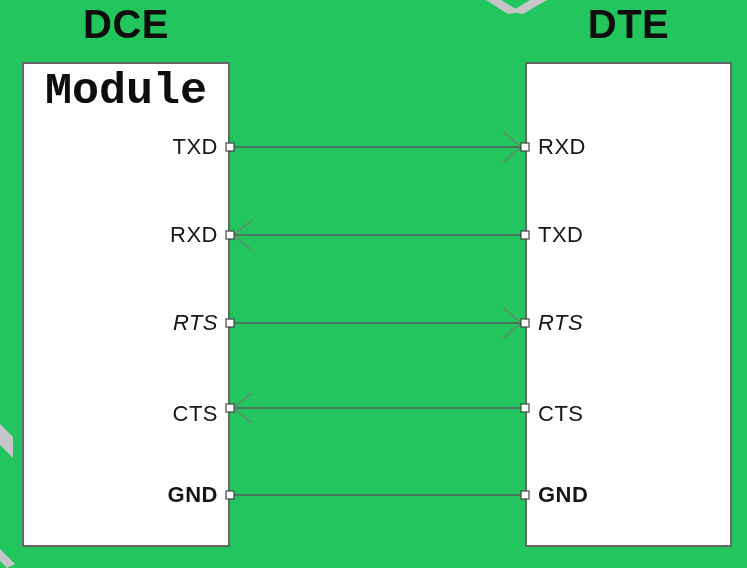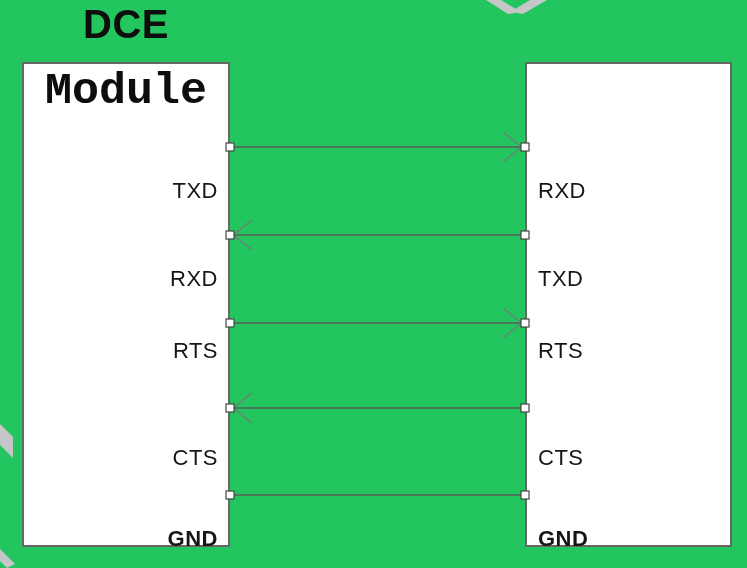--- a/index.html
+++ b/index.html
@@ -32,36 +32,36 @@
   .device-name{
     top:66px;height:52px;line-height:52px;
     font-size:45px;font-weight:bold;color:#0d0d0d;
   }
   .device-name.left{left:24px;width:204px;text-align:center;font-family:Liberation Mono, monospace;}
   .device-name.right{left:527px;width:203px;text-align:right;padding-right:12px;box-sizing:border-box;}
   .pin-label{
     height:30px;line-height:30px;
     font-size:22px;color:#161616;
     letter-spacing:0.5px;
-    margin-top:44px;
   }
   .pin-label.lft{left:98px;width:120px;text-align:right;}
   .pin-label.rgt{left:538px;width:130px;text-align:left;}
-  .r0{top:132px;} .r1{top:220px;} .r2{top:292px;} .r3{top:399px;} .r4{top:480px;font-weight:bold;}
+  .r0{top:132px;} .r1{top:220px;} .r2{top:308px;font-style:italic;} .r3{top:399px;} .r4{top:480px;font-weight:bold;}
   svg.overlay{position:absolute;left:0;top:0;pointer-events:none;}
 </style>
 </head>
 <body>
 
 <div class="stage">
 
   <div class="abs device-box left"></div>
   <div class="abs device-box right"></div>
 
   <div class="abs role-title left">DCE</div>
+  <div class="abs role-title right">DTE</div>
 
   <div class="abs device-name left">Module</div>
 
   <div class="abs pin-label lft r0">TXD</div>
   <div class="abs pin-label lft r1">RXD</div>
   <div class="abs pin-label lft r2">RTS</div>
   <div class="abs pin-label lft r3">CTS</div>
   <div class="abs pin-label lft r4">GND</div>
 
   <div class="abs pin-label rgt r0">RXD</div>

